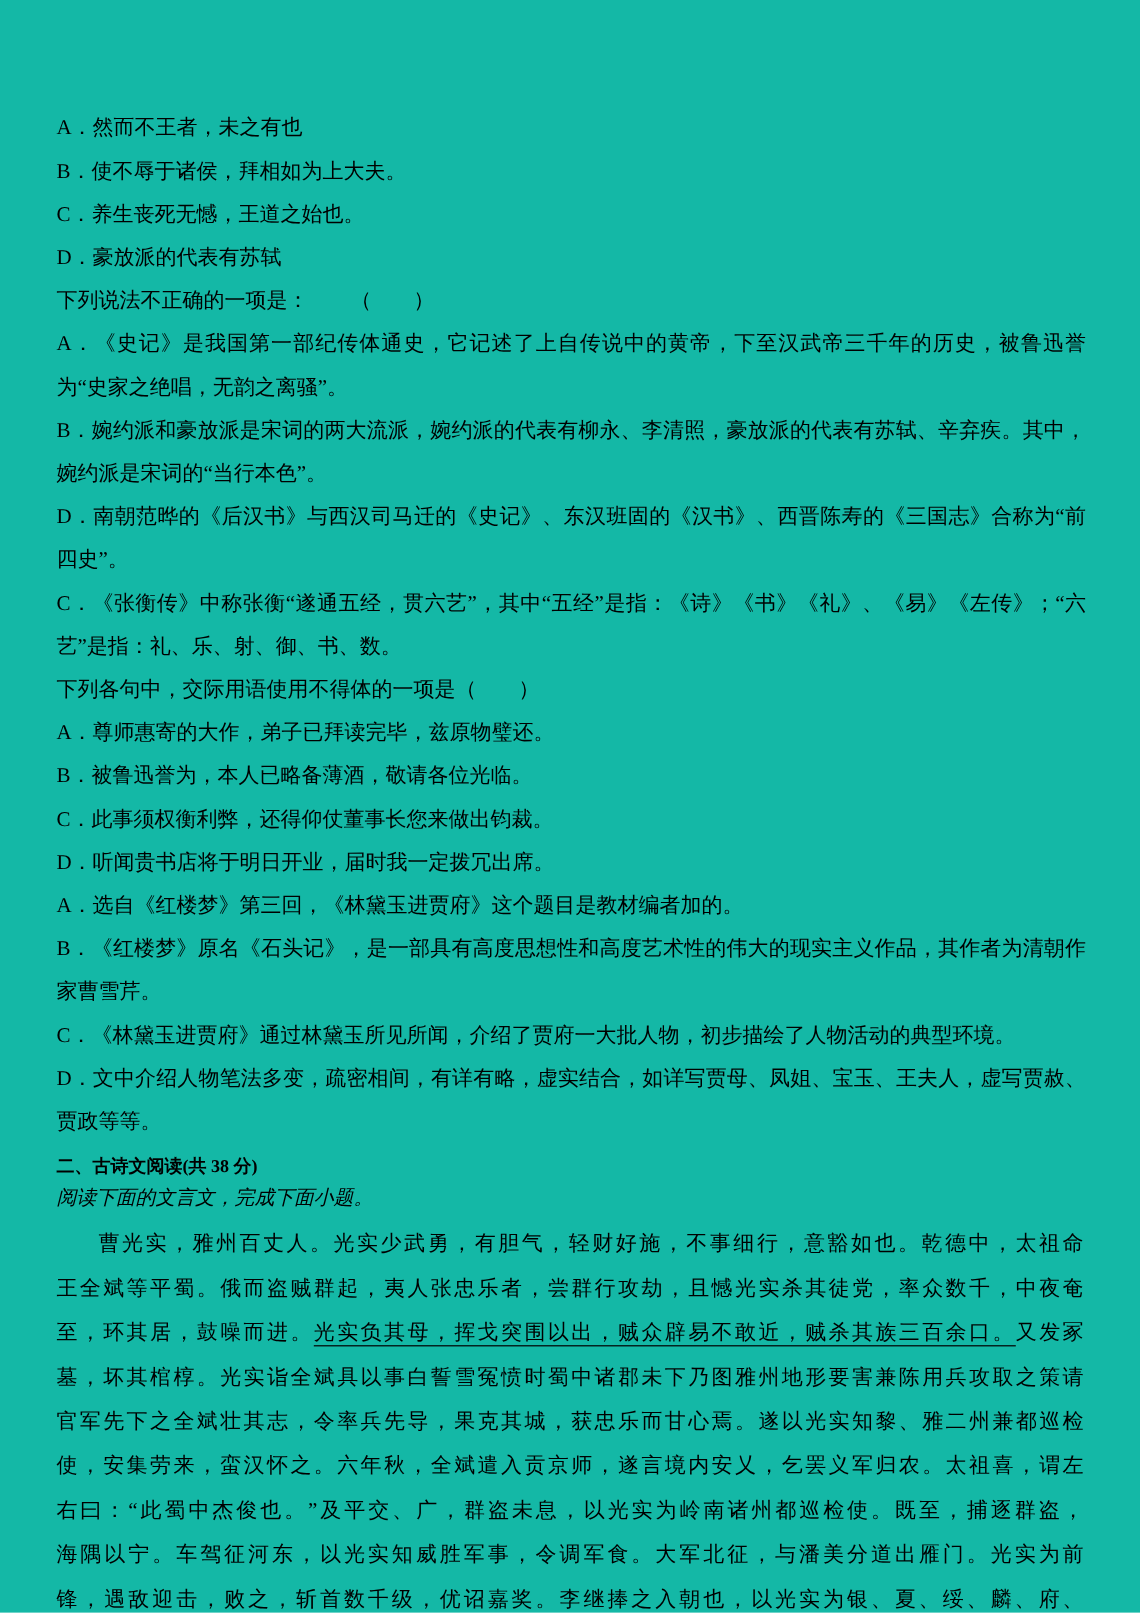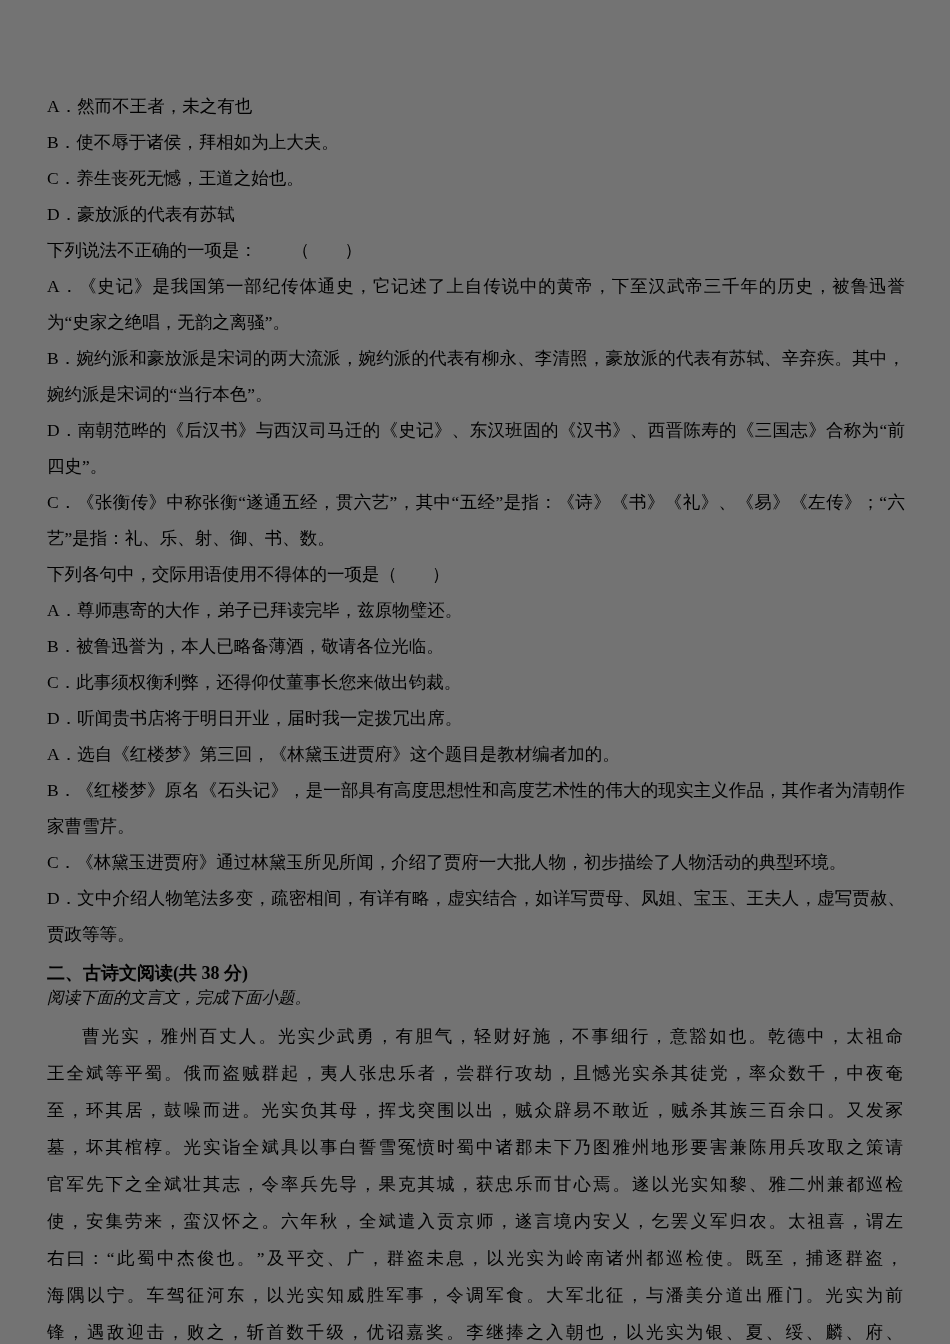--- a/index.html
+++ b/index.html
@@ -3,49 +3,50 @@
 <meta charset="utf-8">
 <style>
   html, body { margin: 0; padding: 0; background: #ffffff; }
   .page {
     position: relative;
     width: 950px;
     height: 1344px;
     box-sizing: border-box;
     padding: 88px 45px 4px 47px;
     overflow: hidden;
-    background: #737373;
+    background: #14b8a6;
     color: #000000;
     font-family: "Liberation Serif", "DejaVu Serif", serif;
   }
   .q {
     font-size: 17.5px;
     line-height: 36px;
     text-align: justify;
   }
   .section-title {
-    font-size: 18px;
+    font-size: 15px;
     font-weight: bold;
     line-height: 26px;
     margin-top: 8px;
   }
   .section-intro {
     font-size: 16.5px;
     line-height: 24px;
     font-style: italic;
   }
   .passage {
     margin-top: 8px;
     font-size: 17.5px;
     line-height: 37px;
     text-align: justify;
     text-indent: 2em;
     letter-spacing: 2px;
   }
   .u {
+    text-decoration: underline;
     text-underline-offset: 5px;
   }
 </style>
 </head>
 <body>
 
 <div class="page">
 
   <div class="q">A．然而不王者，未之有也</div>
   <div class="q">B．使不辱于诸侯，拜相如为上大夫。</div>

